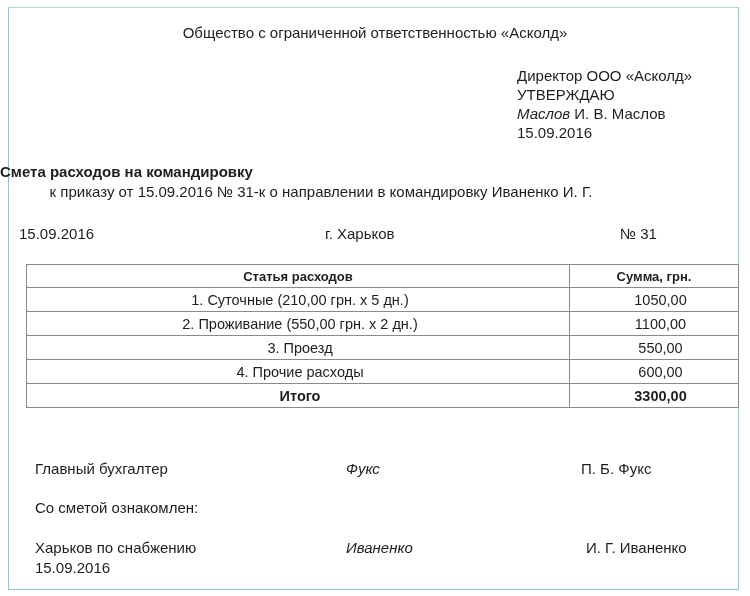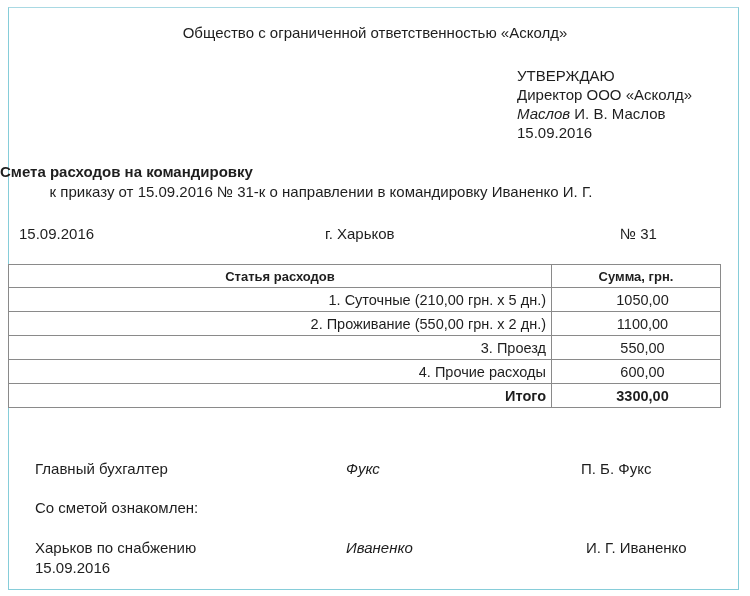--- a/index.html
+++ b/index.html
@@ -49,39 +49,39 @@
       text-align: center;
       font-size: 15px;
     }
     .meta { top: 225px; font-size: 15px; }
     .meta-date { left: 19px; }
     .meta-city { left: 325px; }
     .meta-num { left: 620px; }
 
     table.expenses {
       position: absolute;
-      left: 8px;
+      left: 26px;
       top: 264px;
       width: 713px;
       border-collapse: collapse;
       font-size: 14.5px;
     }
     table.expenses th, table.expenses td {
       border: 1.3px solid #8a8a8a;
       height: 24px;
       padding: 0 5px;
       box-sizing: border-box;
     }
     table.expenses th {
       font-weight: bold;
       font-size: 13px;
       text-align: center;
       height: 23px;
     }
-    table.expenses td.item { text-align: right; padding-left: 9px; }
+    table.expenses td.item { text-align: center; padding-left: 9px; }
     table.expenses td.amount { text-align: center; width: 169px; padding-left: 18px; }
     table.expenses th.amount-head { width: 169px; }
     table.expenses tr.total td { font-weight: bold; }
 
     .sig { font-size: 15px; }
     .sig-row1 { top: 460px; }
     .sig-row2 { top: 499px; }
     .sig-row3 { top: 539px; }
     .sig-row4 { top: 559px; }
     .col-a { left: 19px; margin-left: 16px; }
@@ -90,22 +90,22 @@
     .col-c2 { left: 586px; }
   </style>
 </head>
 <body>
 
 <div class="frame"></div>
 
 <div class="abs org">Общество с ограниченной ответственностью «Асколд»</div>
 
 <div class="abs approve">
+  <div>Директор ООО «Асколд»</div>
   <div>УТВЕРЖДАЮ</div>
-  <div>Директор ООО «Асколд»</div>
   <div><span class="italic">Маслов</span> <span>И. В. Маслов</span></div>
   <div>15.09.2016</div>
 </div>
 
 <div class="abs doc-title">Смета расходов на командировку</div>
 <div class="abs doc-subtitle">к приказу от 15.09.2016 № 31-к о направлении в командировку Иваненко И. Г.</div>
 
 <div class="abs meta meta-date">15.09.2016</div>
 <div class="abs meta meta-city">г. Харьков</div>
 <div class="abs meta meta-num">№ 31</div>

